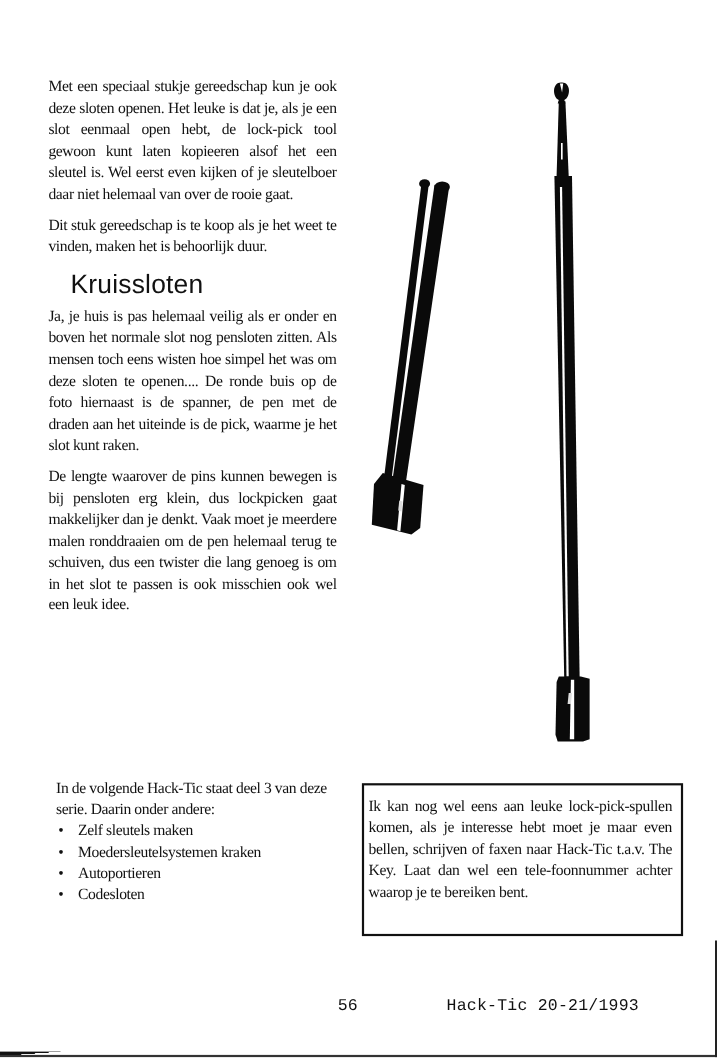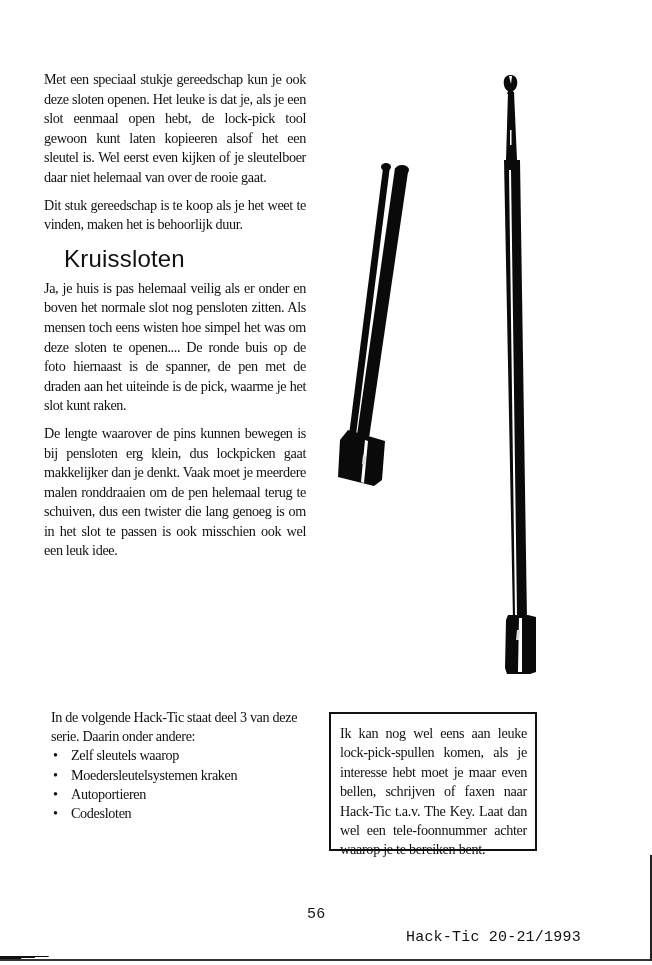--- a/index.html
+++ b/index.html
@@ -70,25 +70,25 @@
     }
     .bottom-left li .bullet {
       position: absolute;
       left: 2px;
       top: 0;
     }
     .note-box {
       position: absolute;
       left: 329px;
       top: 712px;
-      width: 208px;
+      width: 292px;
       height: 139px;
       border: 2px solid #111111;
       box-sizing: border-box;
-      padding: 10px 8px 6px 9px;
+      padding: 10px 8px 6px 4px;
       font-size: 14.2px;
       line-height: 19.4px;
       text-align: justify;
       letter-spacing: -0.3px;
     }
     .footer {
       position: absolute;
       top: 906px;
       left: 0;
       width: 652px;
@@ -96,21 +96,20 @@
       font-size: 15px;
       letter-spacing: 0.2px;
     }
     .footer .page-num {
       position: absolute;
       left: 307px;
     }
     .footer .pub {
       position: absolute;
       left: 406px;
-      margin-top: 23px;
     }
     .rule-bottom {
       position: absolute;
       left: 0;
       top: 959px;
       width: 652px;
       height: 2px;
       background: #333333;
     }
     .rule-bottom-start {
@@ -174,21 +173,21 @@
       <polygon points="187,570 190,570 189,580 186,580" fill="#dddddd"></polygon>
     </g>
   </svg>
 </div>
 
 <div class="bottom-left">
   <p>In de volgende Hack-Tic staat deel 3 van deze serie. Daarin onder andere:</p>
   <ul>
     <li>
       <span class="bullet">•</span>
-      <span>Zelf sleutels waarop</span>
+      <span>Zelf sleutels maken</span>
     </li>
     <li>
       <span class="bullet">•</span>
       <span>Moedersleutelsystemen kraken</span>
     </li>
     <li>
       <span class="bullet">•</span>
       <span>Autoportieren</span>
     </li>
     <li>

